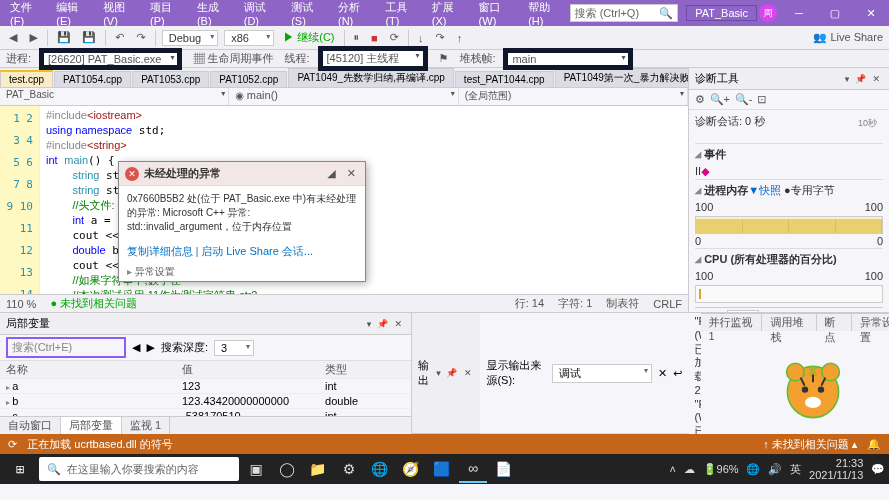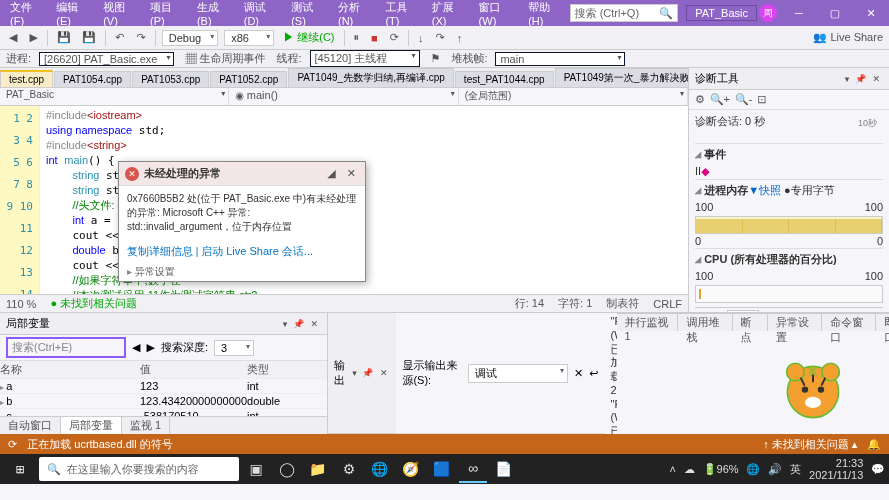--- a/index.html
+++ b/index.html
@@ -12,21 +12,21 @@
 .title-right { margin-left:auto; display:flex; gap:8px; align-items:center; }
 .avatar { width:18px; height:18px; background:#d946ef; border-radius:50%; display:flex; align-items:center; justify-content:center; color:#fff; font-size:9px; }
 .title-btn { width:28px; text-align:center; cursor:pointer; }
 .toolbar { height:24px; background:#f0f0f5; border-bottom:1px solid #ccc; display:flex; align-items:center; padding:0 6px; gap:6px; color:#333; }
 .tb-btn { padding:0 3px; cursor:pointer; color:#555; }
 .tb-sep { width:1px; height:16px; background:#ccc; }
 .tb-drop { border:1px solid #ccc; padding:1px 16px 1px 6px; background:#fff; position:relative; min-width:50px; }
 .tb-drop::after { content:"▾"; position:absolute; right:3px; font-size:8px; color:#666; }
 .play { color:#0a0; }
 .process-bar { height:18px; background:#f0f0f5; border-bottom:1px solid #ccc; display:flex; align-items:center; padding:0 6px; gap:8px; color:#555; }
-.proc-drop { border:1px solid #0f172a; background:#fff; padding:0 16px 0 4px; position:relative; min-width:110px; }
+.proc-drop { border:5px solid #0f172a; background:#fff; padding:0 16px 0 4px; position:relative; min-width:110px; }
 .proc-drop::after { content:"▾"; position:absolute; right:3px; font-size:8px; }
 .main-area { display:flex; height:244px; }
 .editor-pane { flex:1; display:flex; flex-direction:column; border-right:1px solid #ccc; min-width:0; }
 .tabstrip { display:flex; background:#eeeef3; height:20px; border-bottom:1px solid #ccc; align-items:end; overflow:hidden; }
 .tab { padding:2px 8px; background:#dcdce5; border:1px solid #ccc; border-bottom:none; margin-right:1px; cursor:pointer; white-space:nowrap; font-size:10px; }
 .tab.active { background:#f9ecc7; border-top:2px solid #f0c020; }
 .nav-row { display:flex; background:#f5f5fa; border-bottom:1px solid #ccc; height:18px; }
 .nav-drop { flex:1; border-right:1px solid #ddd; padding:1px 6px; font-size:10px; color:#555; position:relative; }
 .nav-drop::after { content:"▾"; position:absolute; right:3px; font-size:8px; }
 .code-area { flex:1; display:flex; background:#fff; position:relative; overflow:hidden; }
@@ -66,21 +66,21 @@
 .mem-bar { height:18px; border:1px solid #ccc; background:#f8f2c8; display:flex; align-items:end; margin-top:2px; }
 .mem-bar div { flex:1; background:#e8d070; height:90%; border-right:1px solid #ddc050; }
 .tabset { display:flex; border-top:1px solid #ccc; padding-top:2px; font-size:9px; gap:0; }
 .tabset span { padding:1px 4px; border:1px solid transparent; cursor:pointer; }
 .tabset span.on { background:#fff; border-color:#ccc; }
 .bottom-area { display:flex; height:122px; border-top:1px solid #ccc; }
 .locals-pane { flex:1; display:flex; flex-direction:column; border-right:1px solid #ccc; }
 .locals-tools { display:flex; padding:2px 6px; border-bottom:1px solid #ddd; align-items:center; gap:6px; }
 .locals-tools .srch { border:2px solid #8b5cf6; padding:1px 4px; width:120px; color:#888; }
 .locals-table { flex:1; overflow:auto; font-size:10px; }
-.locals-table .hdr, .locals-table .row { display:flex; border-bottom:1px solid #eee; padding:1px 0; }
+.locals-table .hdr, .locals-table .row { display:flex; border-bottom:1px solid #eee; padding:1px 6px;gap:36px; }
 .locals-table .hdr { background:#f0f0f5; color:#555; }
 .locals-table .c1 { flex:0 0 140px; }
 .locals-table .c2 { flex:1; }
 .locals-table .c3 { flex:0 0 80px; }
 .locals-table .row .c1::before { content:"▸ "; color:#888; font-size:8px; }
 .output-pane { flex:1; display:flex; flex-direction:row; }
 .out-tools { display:flex; padding:2px 6px; border-bottom:1px solid #ddd; align-items:center; gap:6px; font-size:10px; }
 .out-body { flex:1; overflow:auto; padding:2px 6px; font-family:Consolas,monospace; font-size:9.5px; color:#333; white-space:pre-wrap; line-height:1.25; }
 .bottom-tabs { display:flex; background:#eeeef3; height:18px; border-top:1px solid #ccc; font-size:10px; }
 .bottom-tabs span { padding:1px 8px; cursor:pointer; border-right:1px solid #ccc; color:#555; }

